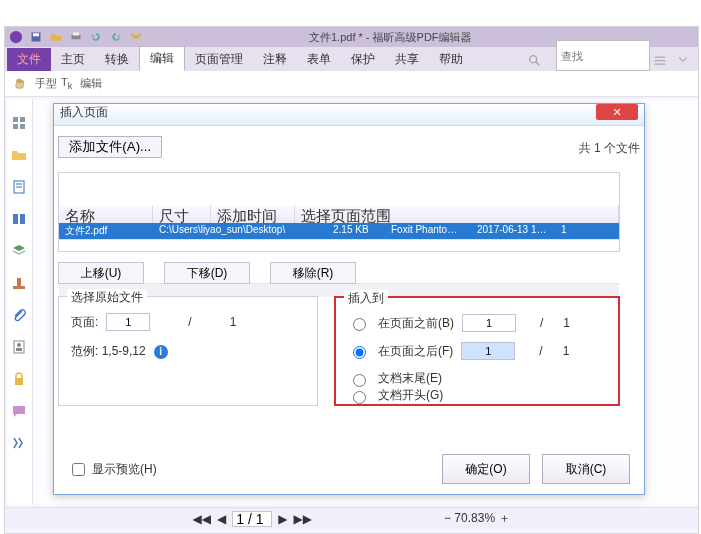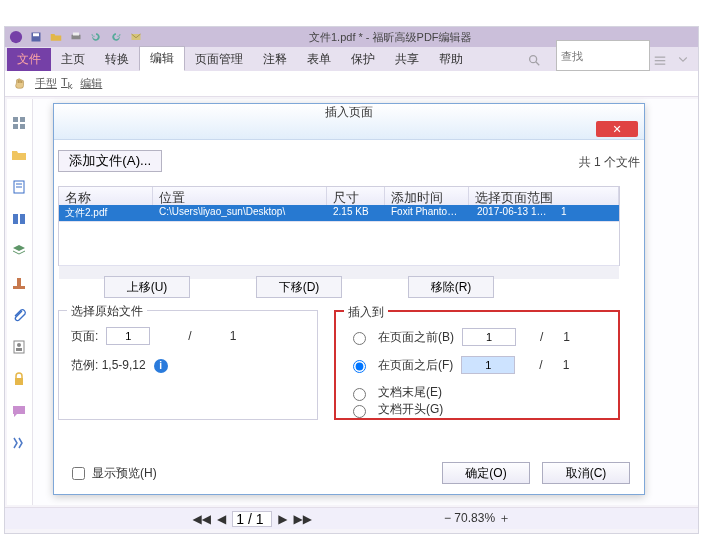--- a/index.html
+++ b/index.html
@@ -15,74 +15,74 @@
 
     .ribbon { height: 24px; background: #e7e1ef; display: flex; align-items: flex-end; font-size: 12px; }
     .tab { padding: 3px 10px 3px; color: #333; }
     .tab.file { background: #7540a7; color: #fca5a5; margin-left: 2px; }
     .tab.active { background: #fff; border: 1px solid #bcb6c8; border-bottom-color: #fff; }
     .ribbon-spacer { flex: 1; }
     .ribbon .findbox { position: relative; width: 94px; height: 31px; margin-left: 8px; }
     .ribbon .findbox input { width: 100%; height: 100%; border: 1px solid #bdbdbd; font-size: 11px; padding: 0 4px; background: #fff; }
     .ribbon .ricon { width: 18px; height: 18px; margin: 0 3px; opacity: .6; }
 
-    .tools { height: 26px; background: #fff; border-bottom: 1px solid #e3dee9; display: flex; align-items: center; padding: 0 8px; color: #555; font-size: 11px; gap: 8px; text-decoration: underline; }
+    .tools { height: 26px; background: #fff; border-bottom: 1px solid #e3dee9; display: flex; align-items: center; padding: 0 8px; color: #555; font-size: 11px; gap: 8px; }
 
     .leftbar { position: absolute; top: 72px; left: 2px; bottom: 28px; width: 26px; background: #fff; border-right: 1px solid #e6e3eb; display: flex; flex-direction: column; align-items: center; padding-top: 16px; gap: 14px; }
     .leftbar .licon { width: 18px; height: 18px; }
 
     .content { position: absolute; top: 72px; left: 28px; right: 0; bottom: 28px; background: #fdfdff; }
 
     .bottombar { position: absolute; bottom: 4px; left: 0; right: 0; height: 22px; background: #f1effa; border-top: 1px solid #e3dee9; display: flex; align-items: center; justify-content: center; gap: 12px; font-size: 12px; }
     .bottombar .navbtns { display: flex; gap: 6px; align-items: center; }
     .bottombar .pginput { width: 40px; border: 1px solid #c8c6d6; height: 16px; font-size: 14px; padding: 0 3px; background: #fff; }
     .bottombar .zoom { margin-left: 120px; }
 
     
     .modal { position: absolute; top: 76px; left: 48px; width: 592px; height: 392px; background: #fff; border: 1px solid #7ea7d8; box-shadow: 0 2px 8px rgba(0,0,0,.2); }
-    .modal-title { height: 36px; background: linear-gradient(#fff, #e2eefb); border-bottom: 1px solid #c9d9ee; display: flex; align-items: center; padding: 0 6px; flex-direction: column; }
+    .modal-title { height: 22px; background: linear-gradient(#fff, #e2eefb); border-bottom: 1px solid #c9d9ee; display: flex; padding: 0 6px; }
     .modal-title .ttl { color: #333; font-size: 12px; }
     .modal-title .mc-close { margin-left: auto; width: 42px; height: 16px; background: #e04343; border-radius: 2px; color: #fff; display: flex; align-items: center; justify-content: center; font-size: 11px; }
 
     .modal-body { padding: 10px 4px; }
     .addbtn { height: 22px; padding: 0 10px; border: 1px solid #b5b3c3; background: #f5f3fb; cursor: pointer; }
     .filecount { float: right; color: #444; margin-top: 4px; }
 
     .grid { margin-top: 14px; border: 1px solid #cfcede; width: 562px; height: 80px; }
-    .ghdr { display: flex; height: 18px; background: linear-gradient(#fafaff,#ebebf8); font-size: 13px; }
+    .ghdr { display: flex; height: 18px; background: linear-gradient(#fafaff,#ebebf8); font-size: 15px; margin-top: 32px; }
     .ghdr div { padding: 2px 6px; border-right: 1px solid #d7d7e7; }
     .grow { display: flex; height: 16px; background: #2779d1; color: #fff; font-size: 10px; }
     .grow div { padding: 1px 6px; overflow: hidden; white-space: nowrap; }
     .gscroll { height: 44px; border-top: 1px solid #e0e0ef; }
     .gscrollbar { height: 14px; background: #f0f0f6; border-top: 1px solid #e0e0ef; }
 
     .col-name { width: 94px; }
     .col-loc { width: 174px; }
     .col-size { width: 58px; }
     .col-type { width: 86px; }
     .col-time { width: 84px; }
     .col-range { flex: 1; }
 
     .movebtns { margin-top: 10px; display: flex; gap: 20px; }
-    .mbtn { width: 86px; height: 22px; border: 1px solid #c4c4d6; background: #f5f5fa; text-align: center; font-size: 12px; margin-left: 46px; }
+    .mbtn { width: 86px; height: 22px; border: 1px solid #c4c4d6; background: #f5f5fa; text-align: center; font-size: 12px; }
 
     .panels { display: flex; gap: 16px; margin-top: 12px; }
     .panel { position: relative; border: 1px solid #cfcede; padding: 16px 12px 12px; width: 260px; height: 110px; }
     .panel.right { border: 2px solid #d23030; width: 286px; }
     .panel .plabel { position: absolute; top: -8px; left: 8px; background: #fff; padding: 0 4px; font-size: 12px; }
 
     .row { display: flex; align-items: center; gap: 8px; font-size: 12px; margin-bottom: 10px; }
     .pin { width: 44px; height: 18px; border: 1px solid #c0c0d4; font-size: 11px; padding: 0 3px; text-align: center; }
     .spin { width: 54px; height: 18px; border: 1px solid #c0c0d4; font-size: 11px; padding: 0 3px; text-align: center; position: relative; }
     .radio input { margin-right: 4px; }
     .info-icon { width: 14px; height: 14px; border-radius: 50%; background: #2a7bdc; color: #fff; font-size: 10px; display: inline-flex; align-items: center; justify-content: center; font-weight: bold; }
 
     .footer { position: absolute; bottom: 10px; left: 14px; right: 14px; display: flex; align-items: center; }
     .footer .chk { display: flex; align-items: center; gap: 4px; font-size: 12px; }
-    .footer .fbtn { width: 88px; height: 22px; border: 1px solid #adadc1; background: linear-gradient(#fdfdff,#ecebf6); margin-left: 12px; font-size: 12px; }
+    .footer .fbtn { width: 88px; height: 30px; border: 1px solid #adadc1; background: linear-gradient(#fdfdff,#ecebf6); margin-left: 12px; font-size: 12px; }
     .footer .spacer { flex: 1; }
   </style>
 </head>
 <body>
 
 <div class="wrap">
 
   <div class="app">
 
     <div class="qat">
@@ -241,21 +241,20 @@
         <span class="ttl">插入页面</span>
         <span class="mc-close">✕</span>
       </div>
       <div class="modal-body">
         <button class="addbtn">添加文件(A)...</button>
         <span class="filecount">共 1 个文件</span>
 
         <div class="grid">
           <div class="ghdr">
             <div class="col-name">名称</div>
-            <div class="col-loc">位置</div>
             <div class="col-size">尺寸</div>
             <div class="col-time">添加时间</div>
             <div class="col-range">选择页面范围</div>
           </div>
           <div class="grow">
             <div class="col-name">文件2.pdf</div>
             <div class="col-loc">C:\Users\liyao_sun\Desktop\</div>
             <div class="col-size">2.15 KB</div>
             <div class="col-type">Foxit Phanto…</div>
             <div class="col-time">2017-06-13 1…</div>

